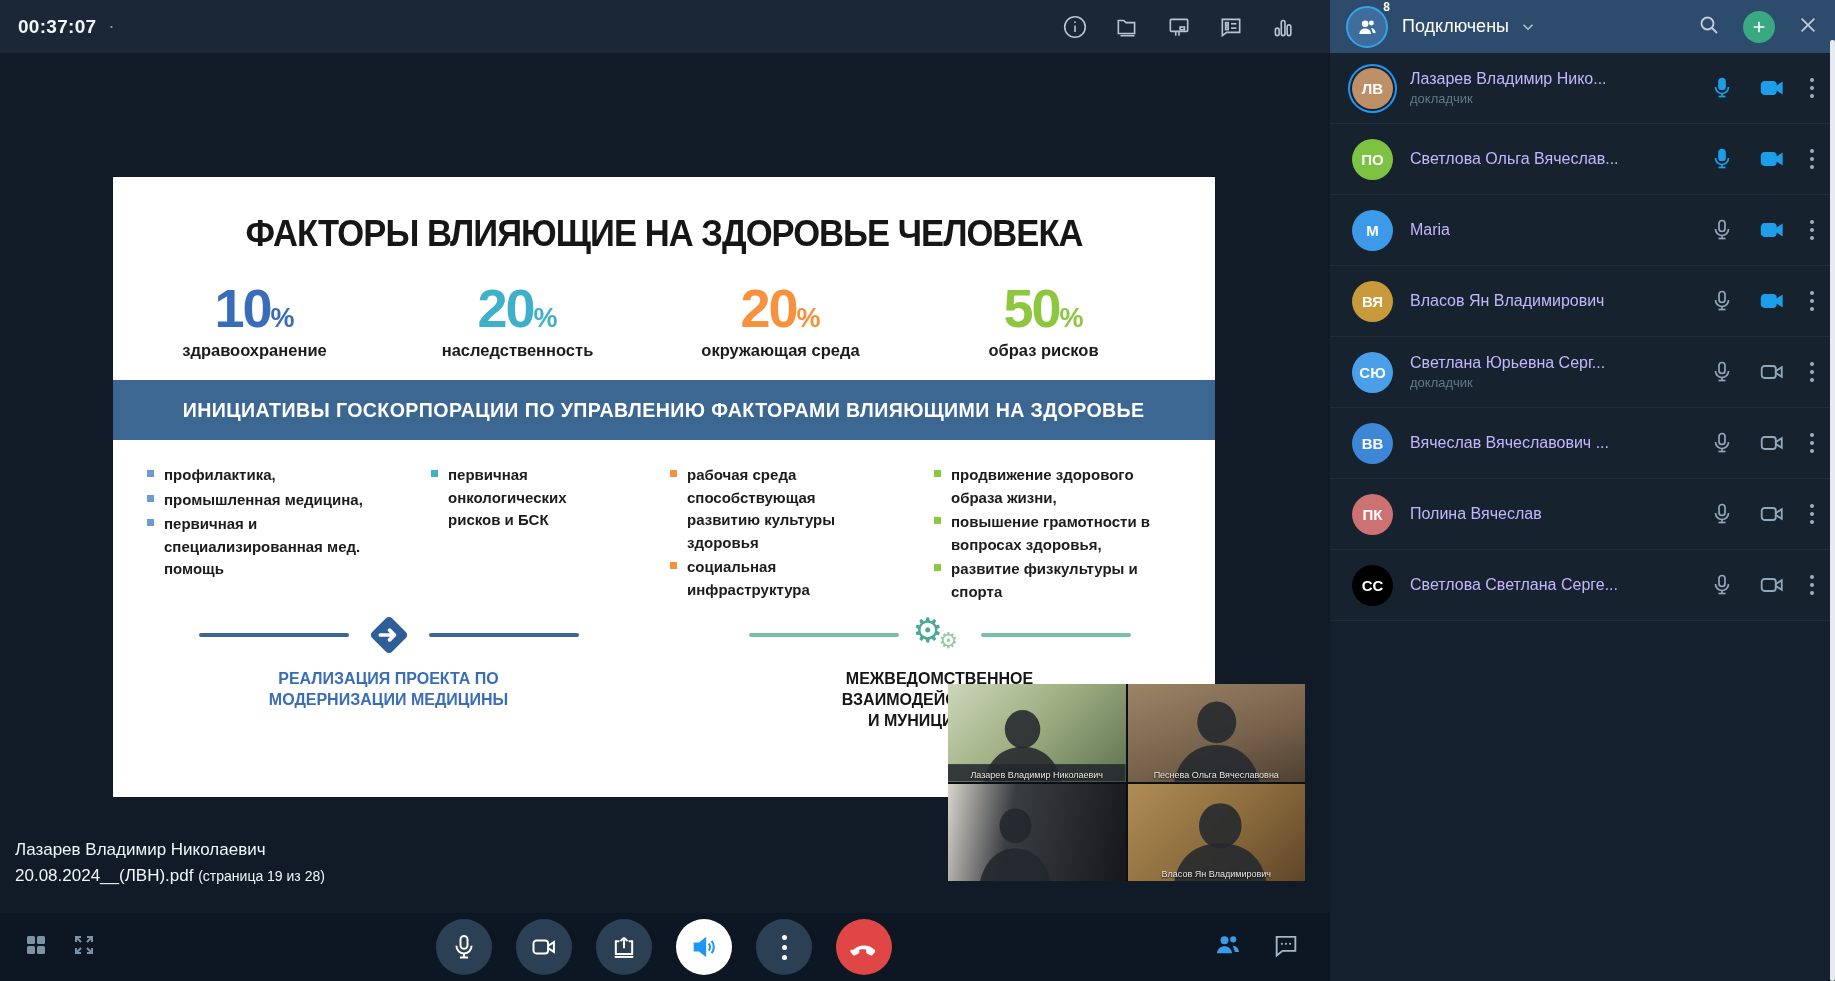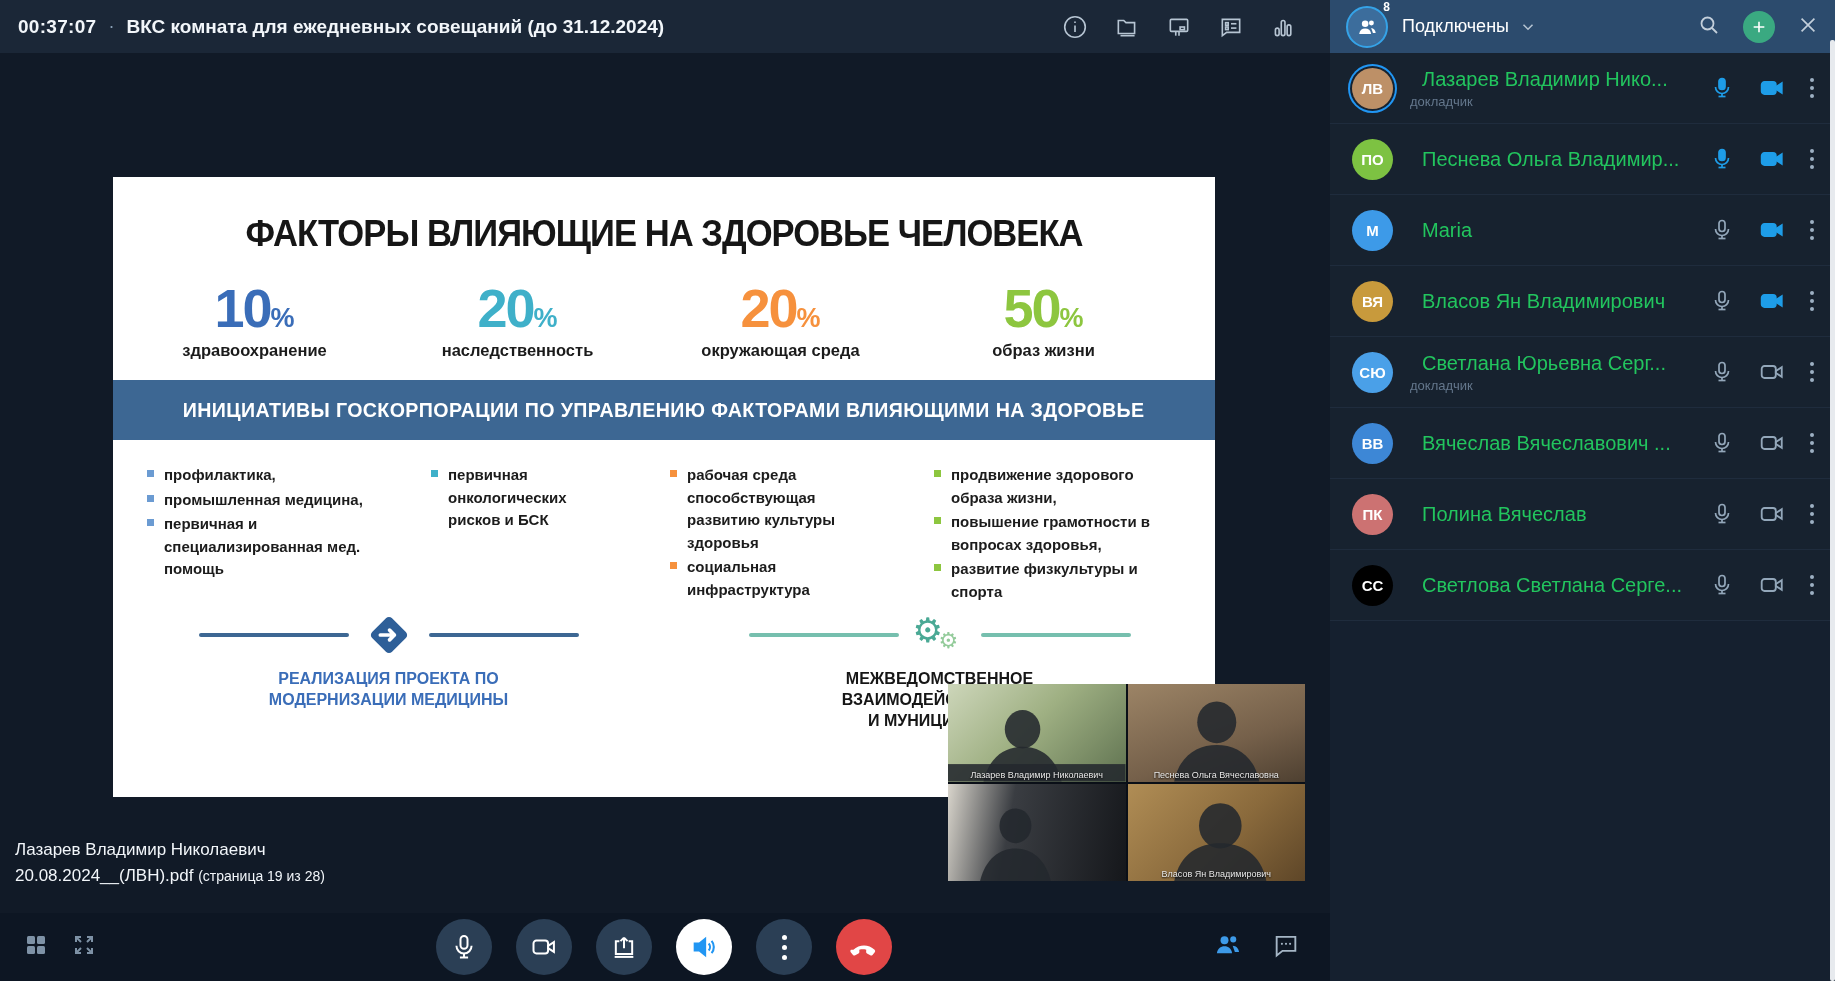--- a/index.html
+++ b/index.html
@@ -31,21 +31,21 @@
             align-items:center;justify-content:center;cursor:pointer;}
   .plus-btn svg{stroke:#fff;stroke-width:2.4;}
 
   .p-list{position:absolute;left:0;top:53px;width:100%;}
   .row{display:flex;align-items:center;height:71px;border-bottom:1px solid #1f2c3d;
        padding:0 14px 0 22px;background:#17222f;}
   .avatar{position:relative;width:41px;height:41px;border-radius:50%;flex:0 0 41px;
           display:flex;align-items:center;justify-content:center;color:#fff;font-size:15px;font-weight:bold;}
   .avatar.ring{box-shadow:0 0 0 2px #17222f,0 0 0 4px #2196f3;}
   .p-text{margin-left:17px;flex:1;min-width:0;}
-  .p-name{color:#22c55e;font-size:20px;white-space:nowrap;overflow:hidden;margin-left:12px;}
+  .p-name{color:#c4b5fd;font-size:16px;white-space:nowrap;overflow:hidden;}
   .p-role{color:#64778c;font-size:13px;margin-top:3px;}
   .p-icons{display:flex;align-items:center;gap:24px;margin-right:18px;}
   .micw,.camw{width:26px;height:26px;display:flex;align-items:center;justify-content:center;}
   svg.mic .m1{fill:none;stroke:#93a7ba;stroke-width:1.7;}
   svg.mic.on .m1{stroke:#1e9de8;}
   svg.mic.on rect.m1{fill:#1e9de8;}
   svg.cam .c1{fill:none;stroke:#93a7ba;stroke-width:1.7;}
   svg.cam.on .c1{fill:#1e9de8;stroke:#1e9de8;}
   .kebab{width:18px;height:30px;display:flex;flex-direction:column;align-items:center;
          justify-content:center;gap:4px;cursor:pointer;}
@@ -124,21 +124,20 @@
   .bb-right .chat svg{stroke:#a5b6c6;fill:none;stroke-width:1.6;}
 </style>
 </head>
 <body>
 
 <div class="app">
 
   <div class="topbar">
     <span class="timer">00:37:07</span>
     <span class="sep">·</span>
-    <span class="roomtitle">ВКС комната для ежедневных совещаний (до 31.12.2024)</span>
     <div class="topbar-icons">
       <span class="tico">
         <svg width="26" height="26" viewBox="0 0 24 24">
             <circle cx="12" cy="12" r="9.5"></circle>
             <line x1="12" y1="10.5" x2="12" y2="16.5"></line>
             <circle cx="12" cy="7.5" r="0.8" fill="#b7c5d3" stroke="none"></circle>
           </svg>
       </span>
       <span class="tico">
         <svg width="26" height="26" viewBox="0 0 24 24">
@@ -189,21 +188,21 @@
     <div class="f-label">наследственность</div>
   </div>
 
   <div class="factor">
     <div class="f-num" style="color: rgb(246, 145, 61);"><span class="f-val">20</span><span class="f-unit">%</span></div>
     <div class="f-label">окружающая среда</div>
   </div>
 
   <div class="factor">
     <div class="f-num" style="color: rgb(141, 198, 63);"><span class="f-val">50</span><span class="f-unit">%</span></div>
-    <div class="f-label">образ жизни</div>
+    <div class="f-label">образ рисков</div>
   </div>
 </div>
 
       <div class="band">
         <span class="band-text">ИНИЦИАТИВЫ ГОСКОРПОРАЦИИ ПО УПРАВЛЕНИЮ ФАКТОРАМИ ВЛИЯЮЩИМИ НА ЗДОРОВЬЕ</span>
       </div>
 
       <div class="cols" id="bullet-cols">
           <div class="col">
             <div class="b-item">
@@ -469,21 +468,21 @@
             <i></i>
             <i></i>
           </span>
   </div>
 
   <div class="row">
     <span class="avatar" style="background: rgb(125, 194, 66);">
             <span class="avatar-initials">ПО</span>
           </span>
     <span class="p-text">
-      <div class="p-name">Песнева Ольга Владимир...</div>
+      <div class="p-name">Светлова Ольга Вячеслав...</div>
 
     </span>
     <span class="p-icons">
       <span class="micw">
         <svg class="mic on" width="24" height="24" viewBox="0 0 24 24">
                 <rect class="m1" x="9" y="2.5" width="6" height="11" rx="3"></rect>
                 <path class="m1" d="M5.5 11a6.5 6.5 0 0 0 13 0"></path>
                 <line class="m1" x1="12" y1="17.5" x2="12" y2="20.5"></line>
                 <line class="m1" x1="8.5" y1="20.5" x2="15.5" y2="20.5"></line>
               </svg>

